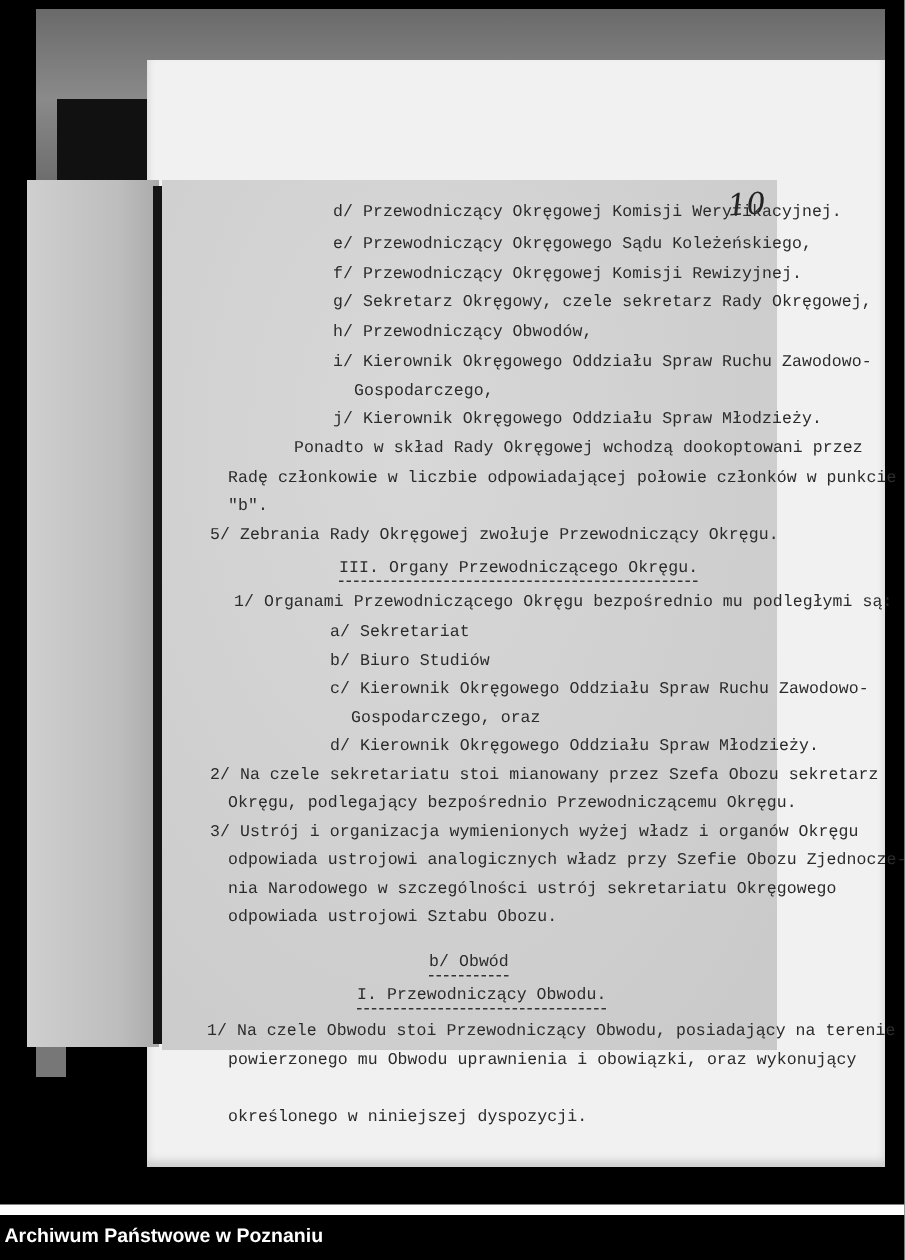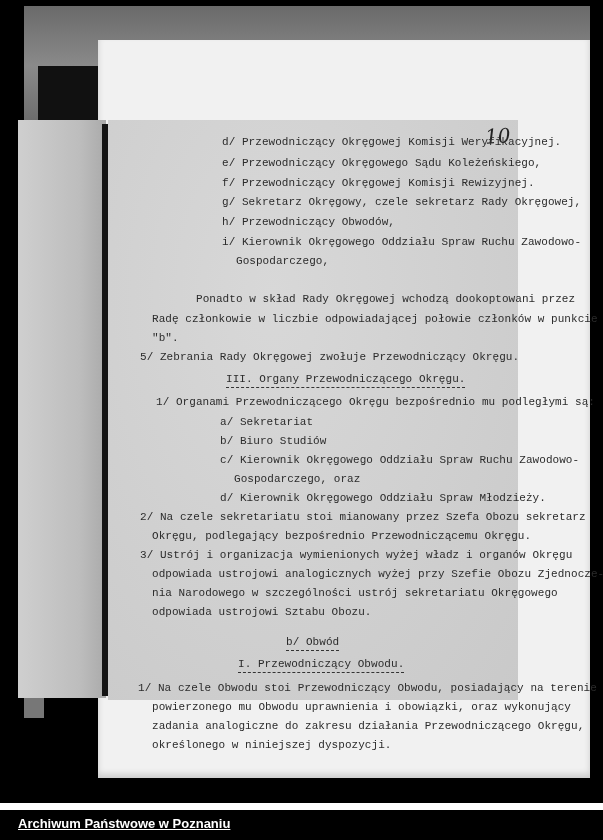--- a/index.html
+++ b/index.html
@@ -8,21 +8,21 @@
   .dark-corner { position:absolute; left:38px; top:66px; width:62px; height:70px; background:#111; }
   .mount-paper { position:absolute; left:98px; top:40px; width:492px; height:738px; background:#f1f1f1; box-shadow: inset 0 -4px 6px rgba(0,0,0,0.15); }
   .left-strip { position:absolute; left:18px; top:120px; width:88px; height:578px; background:linear-gradient(90deg,#cfcfcf,#bdbdbd 70%,#aaa); }
   .left-strip-shadow { position:absolute; left:24px; top:698px; width:20px; height:20px; background:#777; }
   .page-edge { position:absolute; left:102px; top:124px; width:6px; height:572px; background:#141414; }
   .typed-page { position:absolute; left:108px; top:120px; width:410px; height:580px; background:#d0d0d0; background-image:radial-gradient(ellipse at 40% 30%, #d8d8d8 0%, #c9c9c9 100%); }
   .page-number { position:absolute; right:8px; top:4px; font-family:"DejaVu Serif", serif; font-style:italic; font-size:20px; color:#222; transform:rotate(-4deg); }
   .line { position:absolute; font-size:11px; color:#2b2b2b; white-space:nowrap; letter-spacing:0.05px; }
   .ul { border-bottom:1px dashed #333; padding-bottom:2px; }
   .footer-stripe { position:absolute; left:0; top:803px; width:603px; height:7px; background:#fff; }
-  .footer-text { position:absolute; left:18px; top:816px; font-family:"Liberation Sans", sans-serif; font-weight:bold; font-size:13px; color:#fff;text-decoration:underline; }
+  .footer-text { position:absolute; left:3px; top:816px; font-family:"Liberation Sans", sans-serif; font-weight:bold; font-size:13px; color:#fff; }
 </style>
 </head>
 <body>
 
 <div class="scan-backing"></div>
 <div class="dark-corner"></div>
 <div class="mount-paper"></div>
 <div class="left-strip"></div>
 <div class="left-strip-shadow"></div>
 <div class="page-edge"></div>
@@ -30,43 +30,43 @@
 <div class="typed-page">
   <div class="page-number">10</div>
 
   <div class="line" style="left:114px;top:16px">d/ Przewodniczący Okręgowej Komisji Weryfikacyjnej.</div>
   <div class="line" style="left:114px;top:37px">e/ Przewodniczący Okręgowego Sądu Koleżeńskiego,</div>
   <div class="line" style="left:114px;top:57px">f/ Przewodniczący Okręgowej Komisji Rewizyjnej.</div>
   <div class="line" style="left:114px;top:76px">g/ Sekretarz Okręgowy, czele sekretarz Rady Okręgowej,</div>
   <div class="line" style="left:114px;top:96px">h/ Przewodniczący Obwodów,</div>
   <div class="line" style="left:114px;top:116px">i/ Kierownik Okręgowego Oddziału Spraw Ruchu Zawodowo-</div>
   <div class="line" style="left:128px;top:135px">Gospodarczego,</div>
+  <div class="line" style="left:114px;top:154px">j/ Kierownik Okręgowego Oddziału Spraw Młodzieży.</div>
   <div class="line" style="left:88px;top:173px">Ponadto w skład Rady Okręgowej wchodzą dookoptowani przez</div>
   <div class="line" style="left:44px;top:193px">Radę członkowie w liczbie odpowiadającej połowie członków w punkcie</div>
   <div class="line" style="left:44px;top:212px">"b".</div>
   <div class="line" style="left:32px;top:231px">5/ Zebrania Rady Okręgowej zwołuje Przewodniczący Okręgu.</div>
 
   <div class="line ul" style="left:118px;top:253px">III. Organy Przewodniczącego Okręgu.</div>
 
   <div class="line" style="left:48px;top:276px">1/ Organami Przewodniczącego Okręgu bezpośrednio mu podległymi są:</div>
   <div class="line" style="left:112px;top:296px">a/ Sekretariat</div>
   <div class="line" style="left:112px;top:315px">b/ Biuro Studiów</div>
   <div class="line" style="left:112px;top:334px">c/ Kierownik Okręgowego Oddziału Spraw Ruchu Zawodowo-</div>
   <div class="line" style="left:126px;top:353px">Gospodarczego, oraz</div>
   <div class="line" style="left:112px;top:372px">d/ Kierownik Okręgowego Oddziału Spraw Młodzieży.</div>
   <div class="line" style="left:32px;top:391px">2/ Na czele sekretariatu stoi mianowany przez Szefa Obozu sekretarz</div>
   <div class="line" style="left:44px;top:410px">Okręgu, podlegający bezpośrednio Przewodniczącemu Okręgu.</div>
   <div class="line" style="left:32px;top:429px">3/ Ustrój i organizacja wymienionych wyżej władz i organów Okręgu</div>
-  <div class="line" style="left:44px;top:448px">odpowiada ustrojowi analogicznych wyżej przy Szefie Obozu Zjednocze-</div>
+  <div class="line" style="left:44px;top:448px">odpowiada ustrojowi analogicznych władz przy Szefie Obozu Zjednocze-</div>
   <div class="line" style="left:44px;top:486px">odpowiada ustrojowi Sztabu Obozu.</div>
   <div class="line" style="left:44px;top:467px">nia Narodowego w szczególności ustrój sekretariatu Okręgowego</div>
 
   <div class="line ul" style="left:178px;top:516px">b/ Obwód</div>
   <div class="line ul" style="left:130px;top:538px">I. Przewodniczący Obwodu.</div>
 
   <div class="line" style="left:30px;top:562px">1/ Na czele Obwodu stoi Przewodniczący Obwodu, posiadający na terenie</div>
   <div class="line" style="left:44px;top:581px">powierzonego mu Obwodu uprawnienia i obowiązki, oraz wykonujący</div>
-  <div class="line" style="left:44px;top:600px">zadania analogiczne do zakresu działania Przewodniczącego Okręgu,</div>
   <div class="line" style="left:44px;top:619px">określonego w niniejszej dyspozycji.</div>
 </div>
 
 <div class="footer-stripe"></div>
 <div class="footer-text">Archiwum Państwowe w Poznaniu</div>
 
 </body></html>

